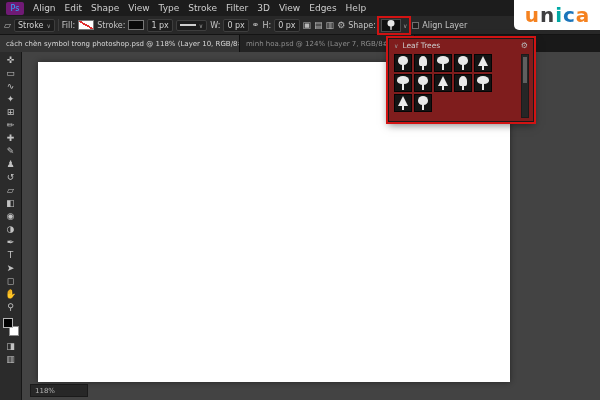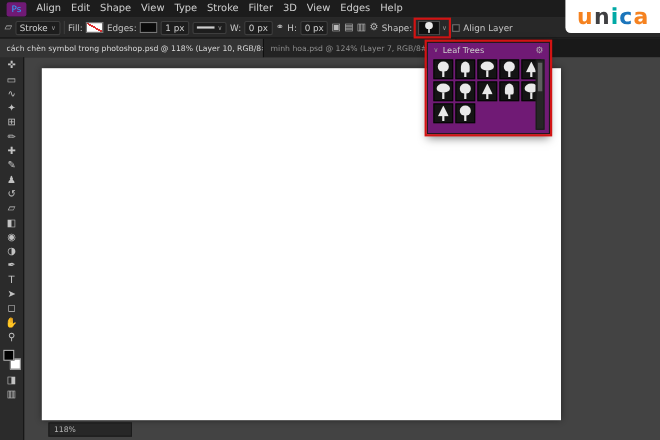--- a/index.html
+++ b/index.html
@@ -80,28 +80,28 @@
   .swatch-bg {
     position:absolute; right:1px; bottom:1px; width:10px; height:10px;
     background:#fff; border:1px solid #8a8a8a; z-index:1;
   }
   
   .canvas {
     position:absolute; left:38px; top:62px; width:472px; height:320px;
     background:#ffffff; box-shadow:0 0 6px rgba(0,0,0,.45); z-index:1;
   }
   .statusbox {
-    position:absolute; left:30px; top:384px; width:76px; height:13px;
+    position:absolute; left:30px; top:384px; width:58px; height:13px;
     background:#272727; border:1px solid #1a1a1a; color:#b5b5b5;
-    font-size:7px; display:flex; align-items:center; padding:0 4px; z-index:2;margin-left:14px;
+    font-size:7px; display:flex; align-items:center; padding:0 4px; z-index:2;
   }
   
   .shapes-panel {
-    position:absolute; left:388px; top:38px; width:112px; height:84px;
-    background:#701a75; border:1px solid #1a1a1a; z-index:6;
+    position:absolute; left:388px; top:38px; width:146px; height:84px;
+    background:#7f1d1d; border:1px solid #1a1a1a; z-index:6;
     outline:2px solid #d21313;
     box-shadow:0 3px 8px rgba(0,0,0,.5);
   }
   .panel-header {
     height:13px; display:flex; align-items:center; gap:4px;
     padding:0 5px; color:#cccccc; font-size:7.5px;
   }
   .panel-header .gear { margin-left:auto; font-size:8px; color:#b5b5b5; }
   .shape-grid {
     position:absolute; left:5px; top:15px; width:98px;
@@ -160,21 +160,21 @@
 
   <div class="optionsbar">
     <span class="opt-icon">▱</span>
     <span class="opt-field">
       <span>Stroke</span>
       <span class="caret">∨</span>
     </span>
     <span class="opt-sep"></span>
     <span>Fill:</span>
     <span class="swatch-fill"></span>
-    <span>Edges:</span>
+    <span>Stroke:</span>
     <span class="swatch-stroke"></span>
     <span class="opt-field">1 px</span>
     <span class="opt-field">
       <span class="stroke-line"></span>
       <span class="caret">∨</span>
     </span>
     <span>W:</span>
     <span class="opt-field">0 px</span>
     <span class="opt-icon">⚭</span>
     <span>H:</span>

